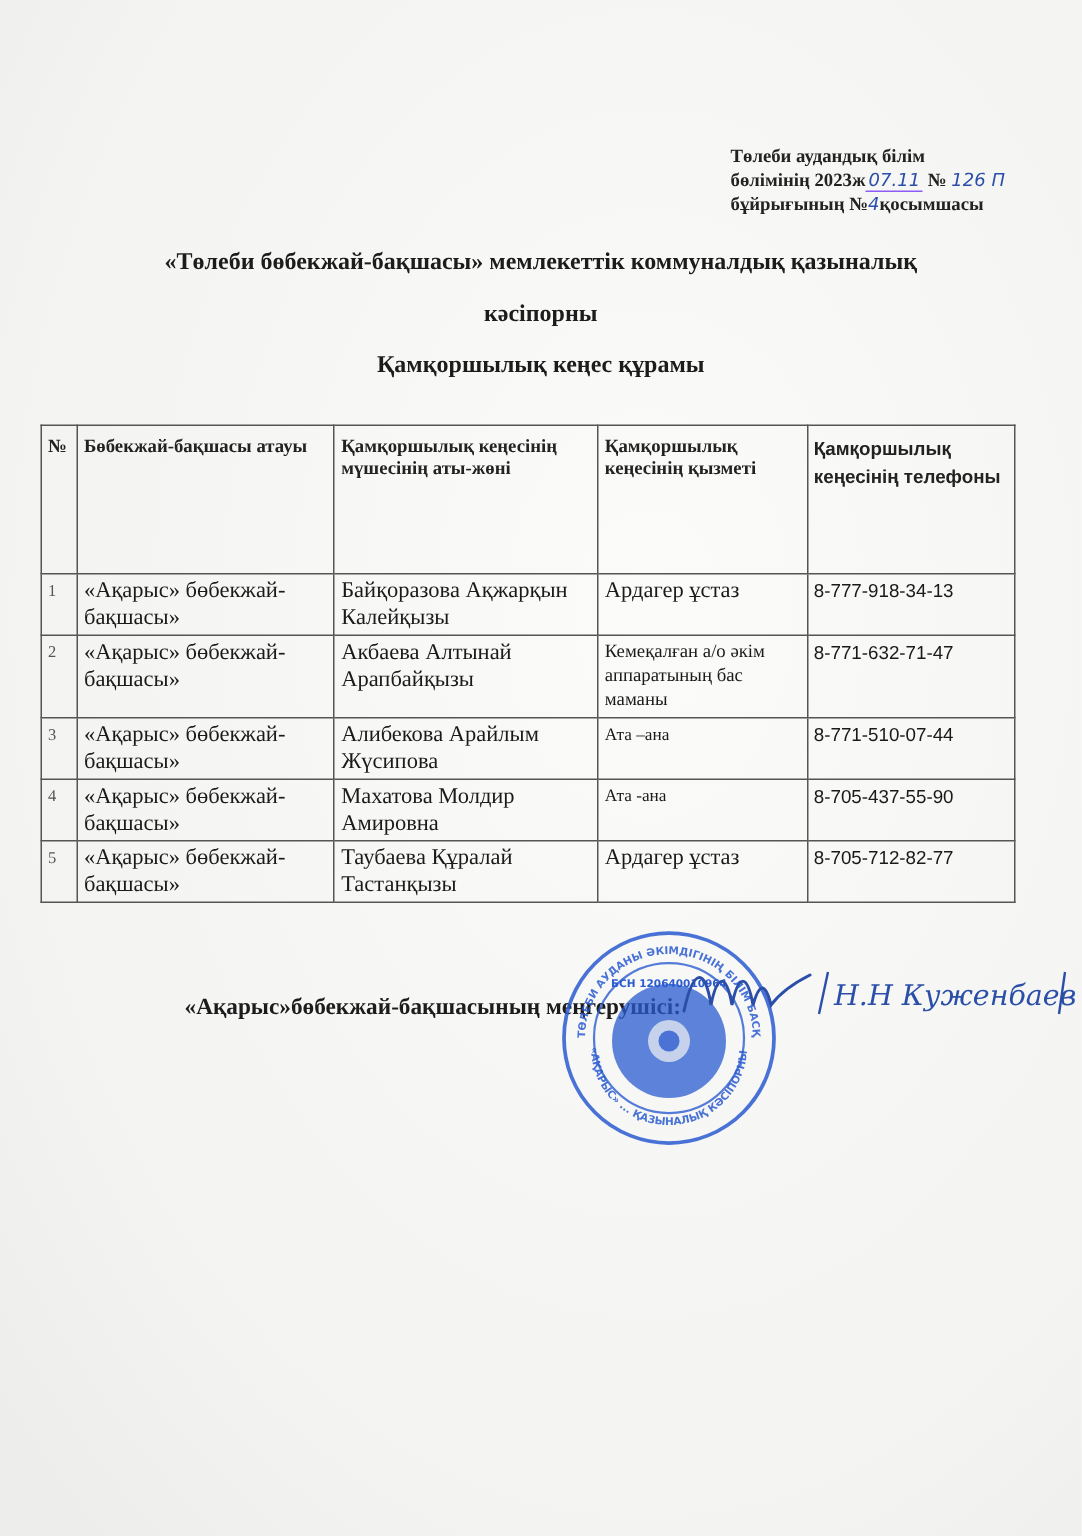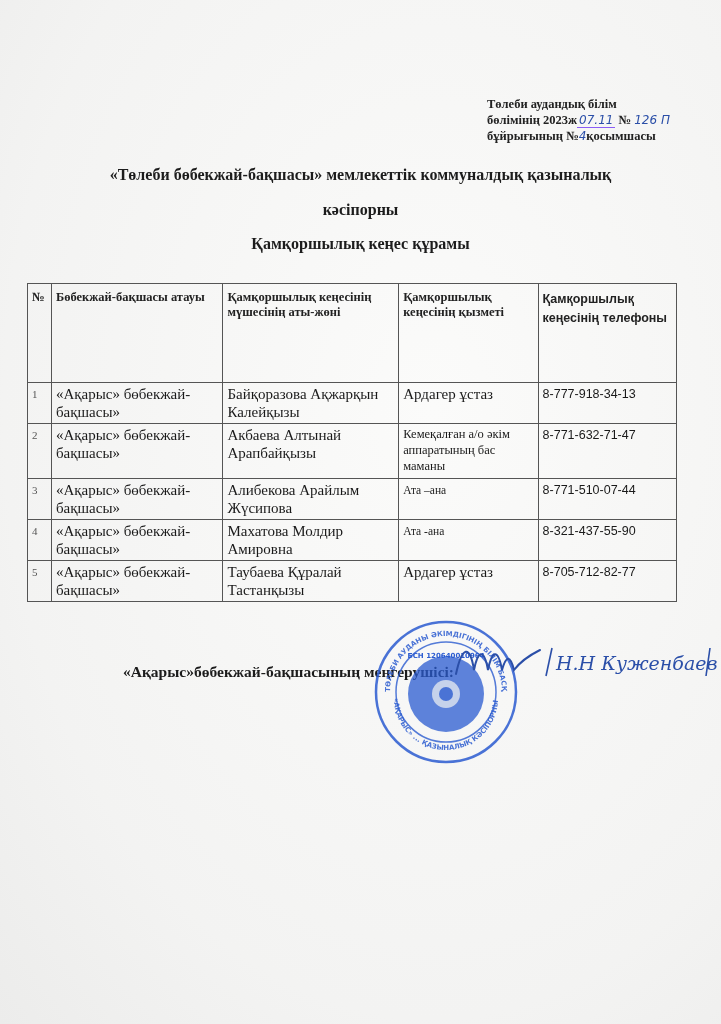--- a/index.html
+++ b/index.html
@@ -124,21 +124,21 @@
       <td>«Ақарыс» бөбекжай-бақшасы»</td>
       <td>Алибекова Арайлым Жүсипова</td>
       <td class="tiny">Ата –ана</td>
       <td class="c-phone">8-771-510-07-44</td>
     </tr>
     <tr class="r">
       <td class="c-num">4</td>
       <td>«Ақарыс» бөбекжай-бақшасы»</td>
       <td>Махатова Молдир Амировна</td>
       <td class="tiny">Ата -ана</td>
-      <td class="c-phone">8-321-437-55-90</td>
+      <td class="c-phone">8-705-437-55-90</td>
     </tr>
     <tr class="r">
       <td class="c-num">5</td>
       <td>«Ақарыс» бөбекжай-бақшасы»</td>
       <td>Таубаева Құралай Тастанқызы</td>
       <td>Ардагер ұстаз</td>
       <td class="c-phone">8-705-712-82-77</td>
     </tr>
   </tbody>
 </table>

